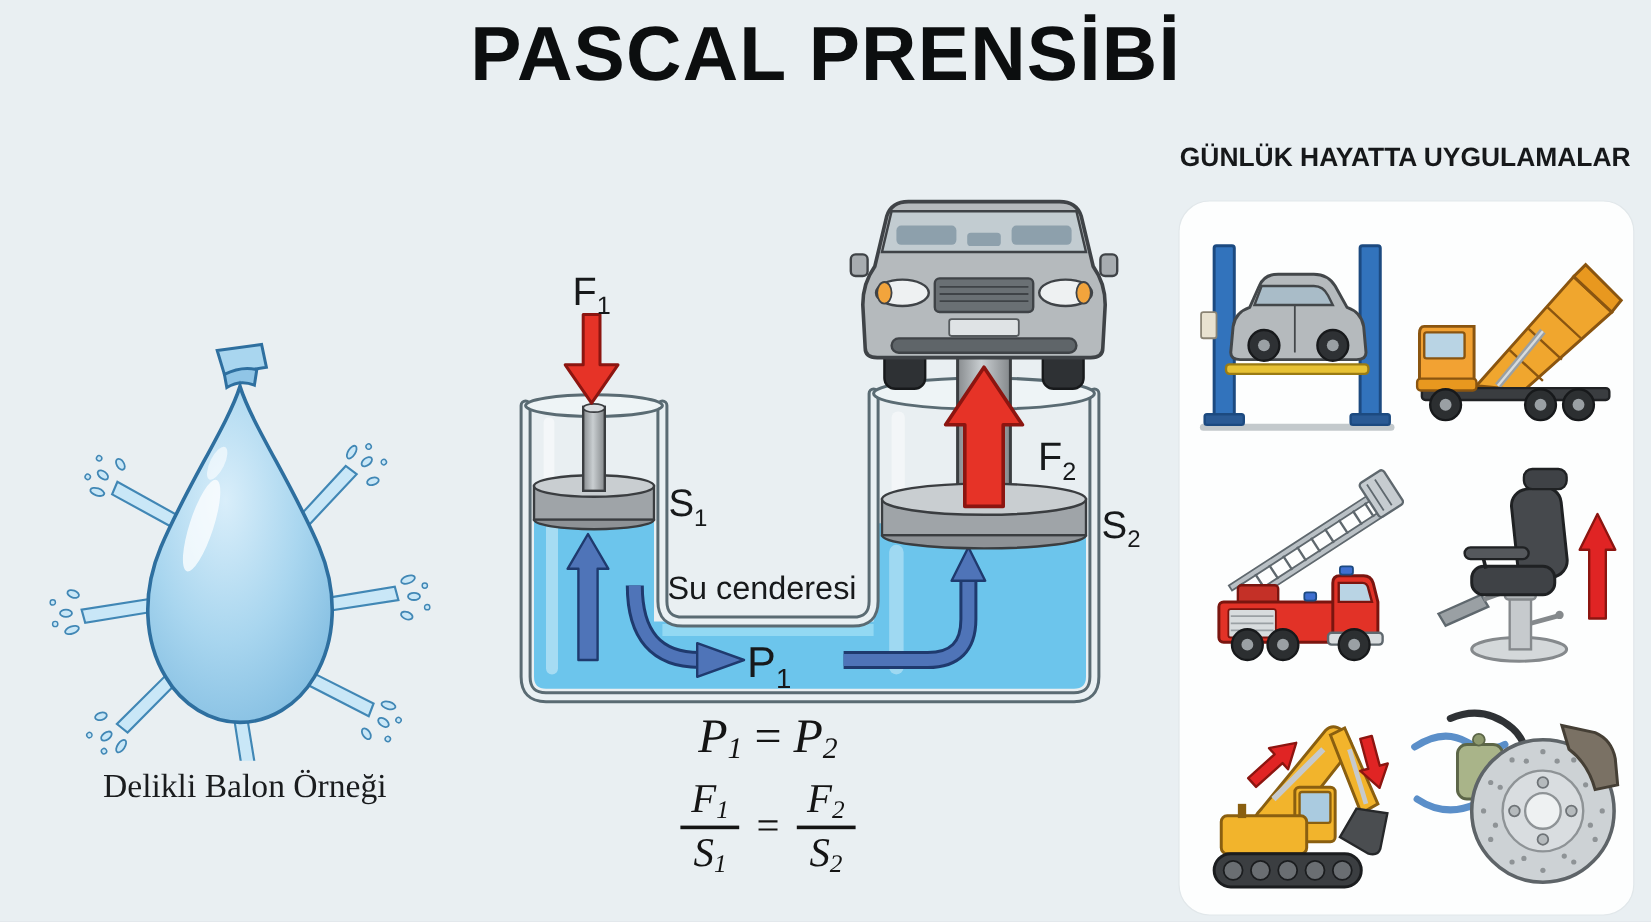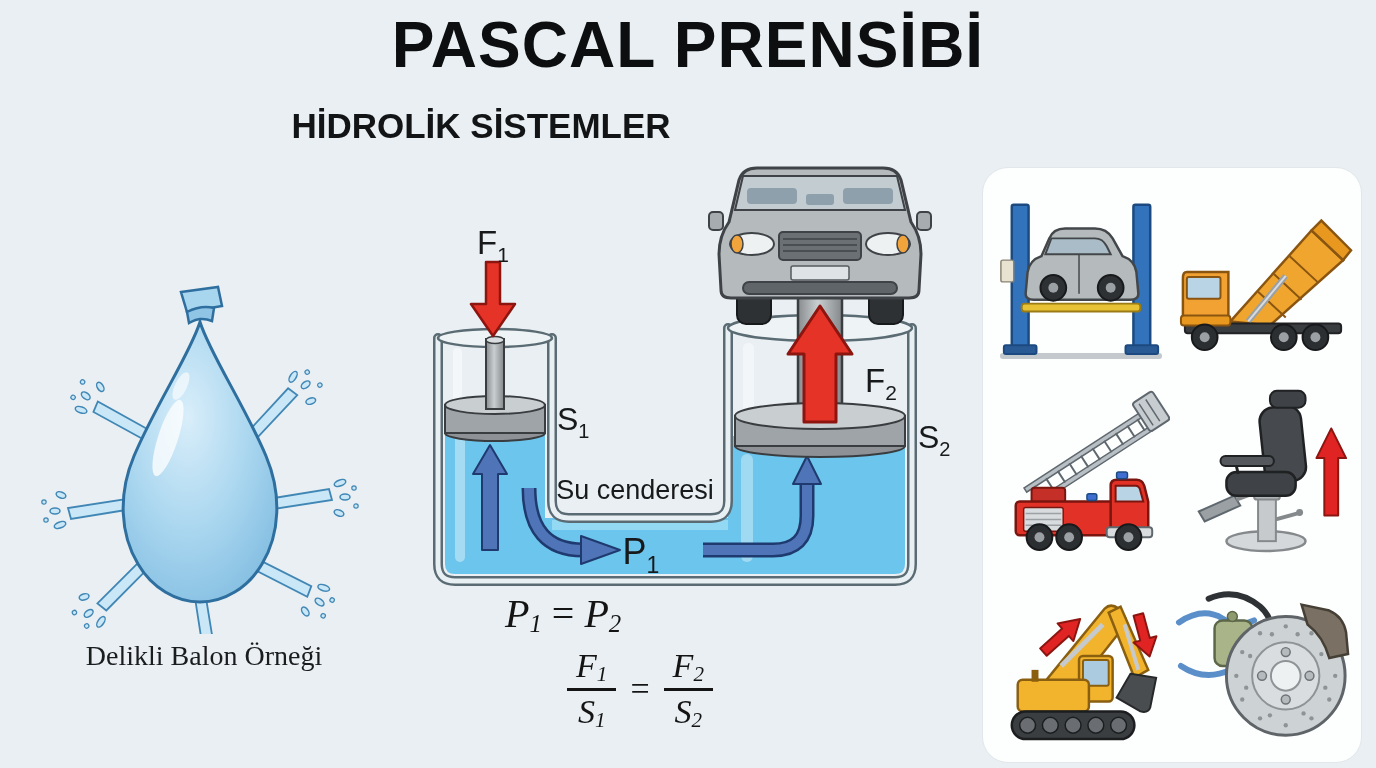--- a/index.html
+++ b/index.html
@@ -11,21 +11,21 @@
             font-size:35px;font-weight:bold;color:#121416;}
   .apps-heading{position:absolute;top:118px;left:975px;width:392px;text-align:center;
                 font-size:22px;font-weight:bold;color:#16181a;}
   .left-heading{position:absolute;top:190px;left:22px;width:364px;text-align:center;
                 font-size:31px;font-weight:bold;line-height:1.30;color:#131517;}
   .balloon-svg{position:absolute;left:28px;top:276px;width:348px;height:358px;}
   .left-caption{position:absolute;top:640px;left:22px;width:364px;text-align:center;
                 font-size:28px;color:#1a1c1e;font-family:Liberation Serif, serif;}
   .hydraulic-svg{position:absolute;left:425px;top:158px;width:540px;height:478px;}
   .dlabel{font-family:"Liberation Sans",sans-serif;fill:#17191b;}
-  .formulas{position:absolute;left:505px;top:590px;width:270px;text-align:left;
+  .formulas{position:absolute;left:505px;top:590px;width:270px;text-align:center;
             font-family:"Liberation Serif",serif;font-style:italic;color:#141414;}
   .formula-pressure{font-size:40px;}
   .formula-pressure sub,.frac sub{font-size:.62em;font-style:italic;vertical-align:-18%;}
   .feq{font-style:normal;margin:0 10px;}
   .formula-ratio{margin-top:8px;font-size:34px;display:flex;justify-content:center;
                  align-items:center;gap:4px;}
   .frac{display:inline-flex;flex-direction:column;align-items:center;line-height:1.15;}
   .frac .num{border-bottom:3px solid #141414;padding:0 9px 1px;}
   .frac .den{padding-top:1px;}
   .apps-panel{position:absolute;left:982px;top:167px;width:380px;height:596px;
@@ -34,21 +34,21 @@
               grid-template-rows:1fr 1fr 1fr;align-items:center;justify-items:center;
               padding:6px;}
   .app-cell svg{display:block;}
 </style>
 </head>
 <body>
 
 <div class="stage">
 
   <div class="main-title">PASCAL PRENSİBİ</div>
-  <div class="subtitle">HİDROLİK SİSTEMLER</div>
+  <div class="apps-heading">GÜNLÜK HAYATTA UYGULAMALAR</div>
 
 
   <svg class="balloon-svg" viewBox="0 0 348 358">
     <defs>
       <radialGradient id="balloonGrad" cx="42%" cy="34%" r="75%">
         <stop offset="0%" stop-color="#d9eefa"></stop>
         <stop offset="55%" stop-color="#a9d6ef"></stop>
         <stop offset="100%" stop-color="#82bde1"></stop>
       </radialGradient>
       <g id="jet">

